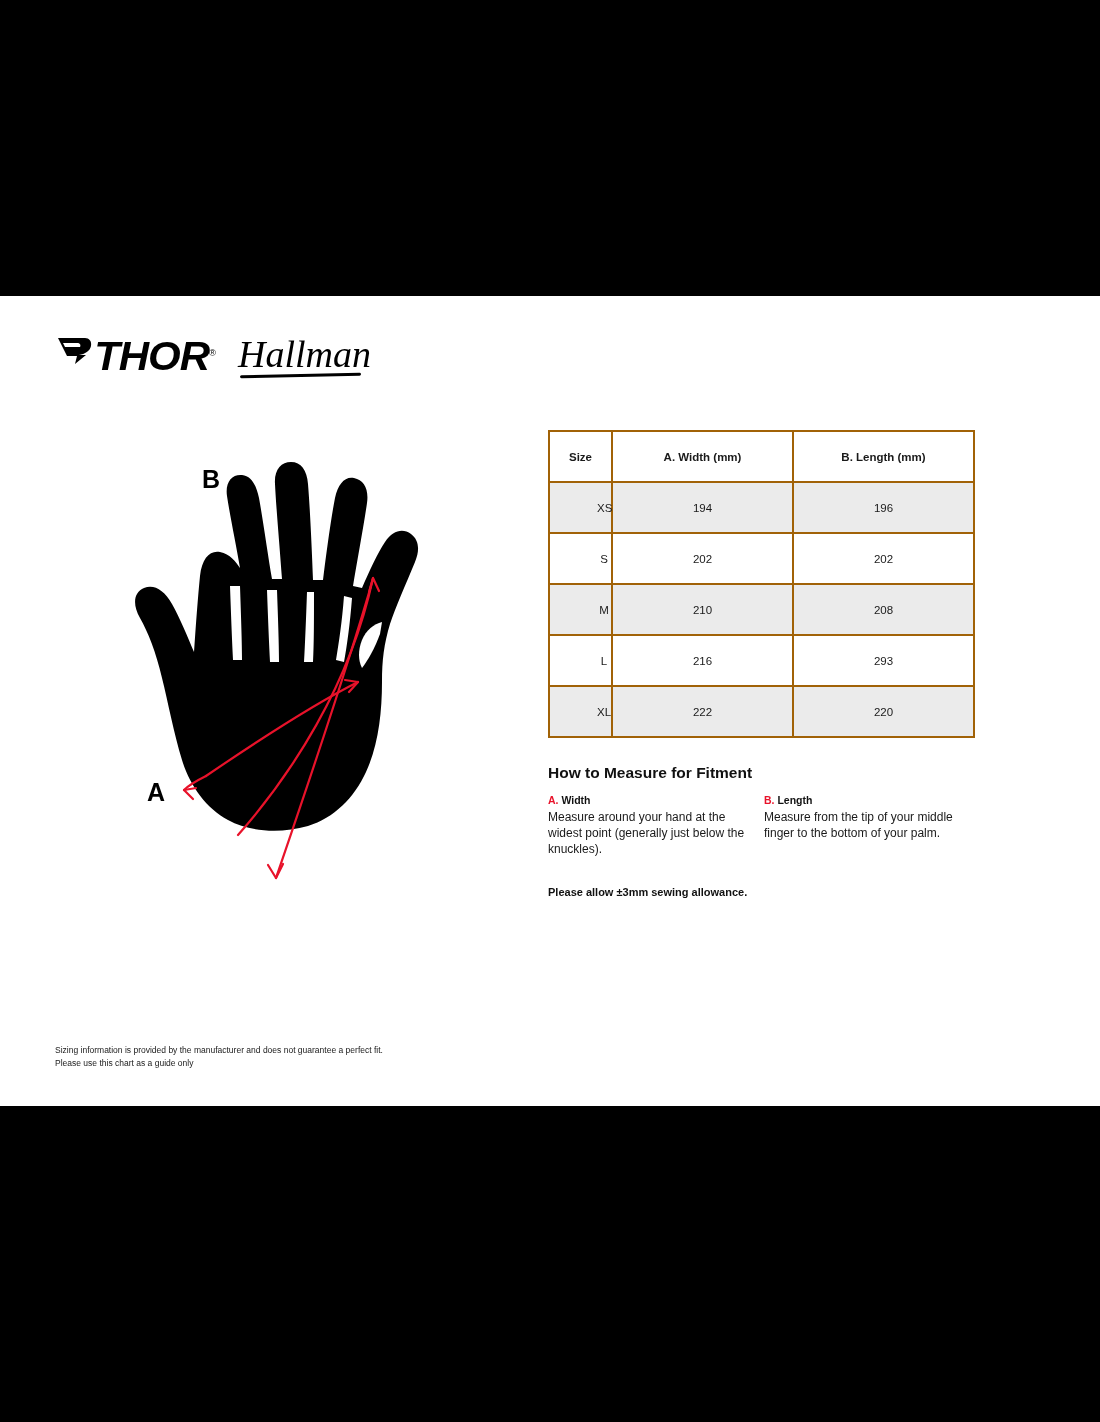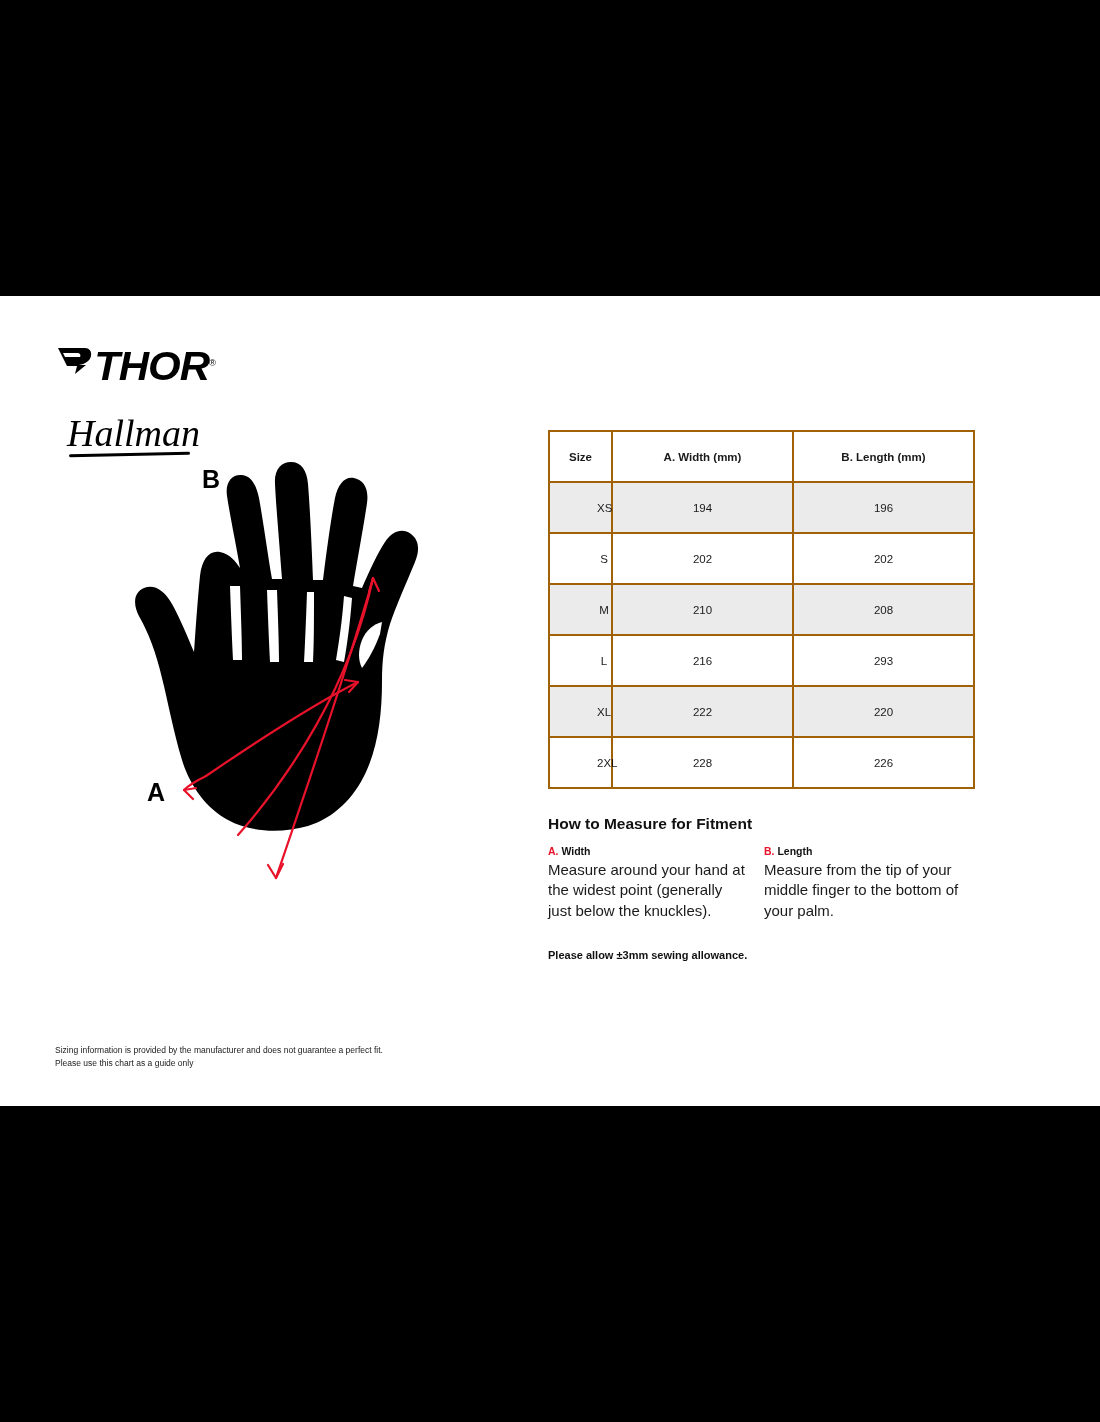--- a/index.html
+++ b/index.html
@@ -20,25 +20,24 @@
     top: 296px;
     width: 1100px;
     height: 810px;
     background: #ffffff;
   }
 
   
   .brand-row {
     position: absolute;
     left: 55px;
-    top: 48px;
+    top: 38px;
     display: flex;
     align-items: center;
     gap: 26px;
-    flex-direction: column;
   }
   .thor-logo {
     display: flex;
     align-items: center;
     gap: 4px;
   }
   .thor-mark {
     width: 38px;
     height: 44px;
     position: relative;
@@ -148,21 +147,21 @@
     box-sizing: border-box;
   }
   .measure-head {
     font-size: 10.5px;
     font-weight: bold;
     margin-bottom: 3px;
   }
   .measure-head .letter { color: #e8122a; }
   .measure-head .word { color: #111; }
   .measure-text {
-    font-size: 15px;
+    font-size: 12px;
     line-height: 1.35;
     color: #1a1a1a;
   }
   .allowance {
     margin-top: 28px;
     font-size: 11px;
     font-weight: bold;
     color: #111;
   }
 
@@ -294,25 +293,20 @@
         <tr>
           <td class="size-cell">L</td>
           <td>216</td>
           <td>293</td>
         </tr>
         <tr class="alt">
           <td class="size-cell">XL</td>
           <td>222</td>
           <td>220</td>
         </tr>
-        <tr>
-          <td class="size-cell">2XL</td>
-          <td>228</td>
-          <td>226</td>
-        </tr>
       </tbody>
     </table>
 
     <h3 class="howto-title">How to Measure for Fitment</h3>
 
     <div class="measure-cols">
       <div class="measure-block">
         <div class="measure-head">
           <span class="letter">A.</span>
           <span class="word">Width</span>

